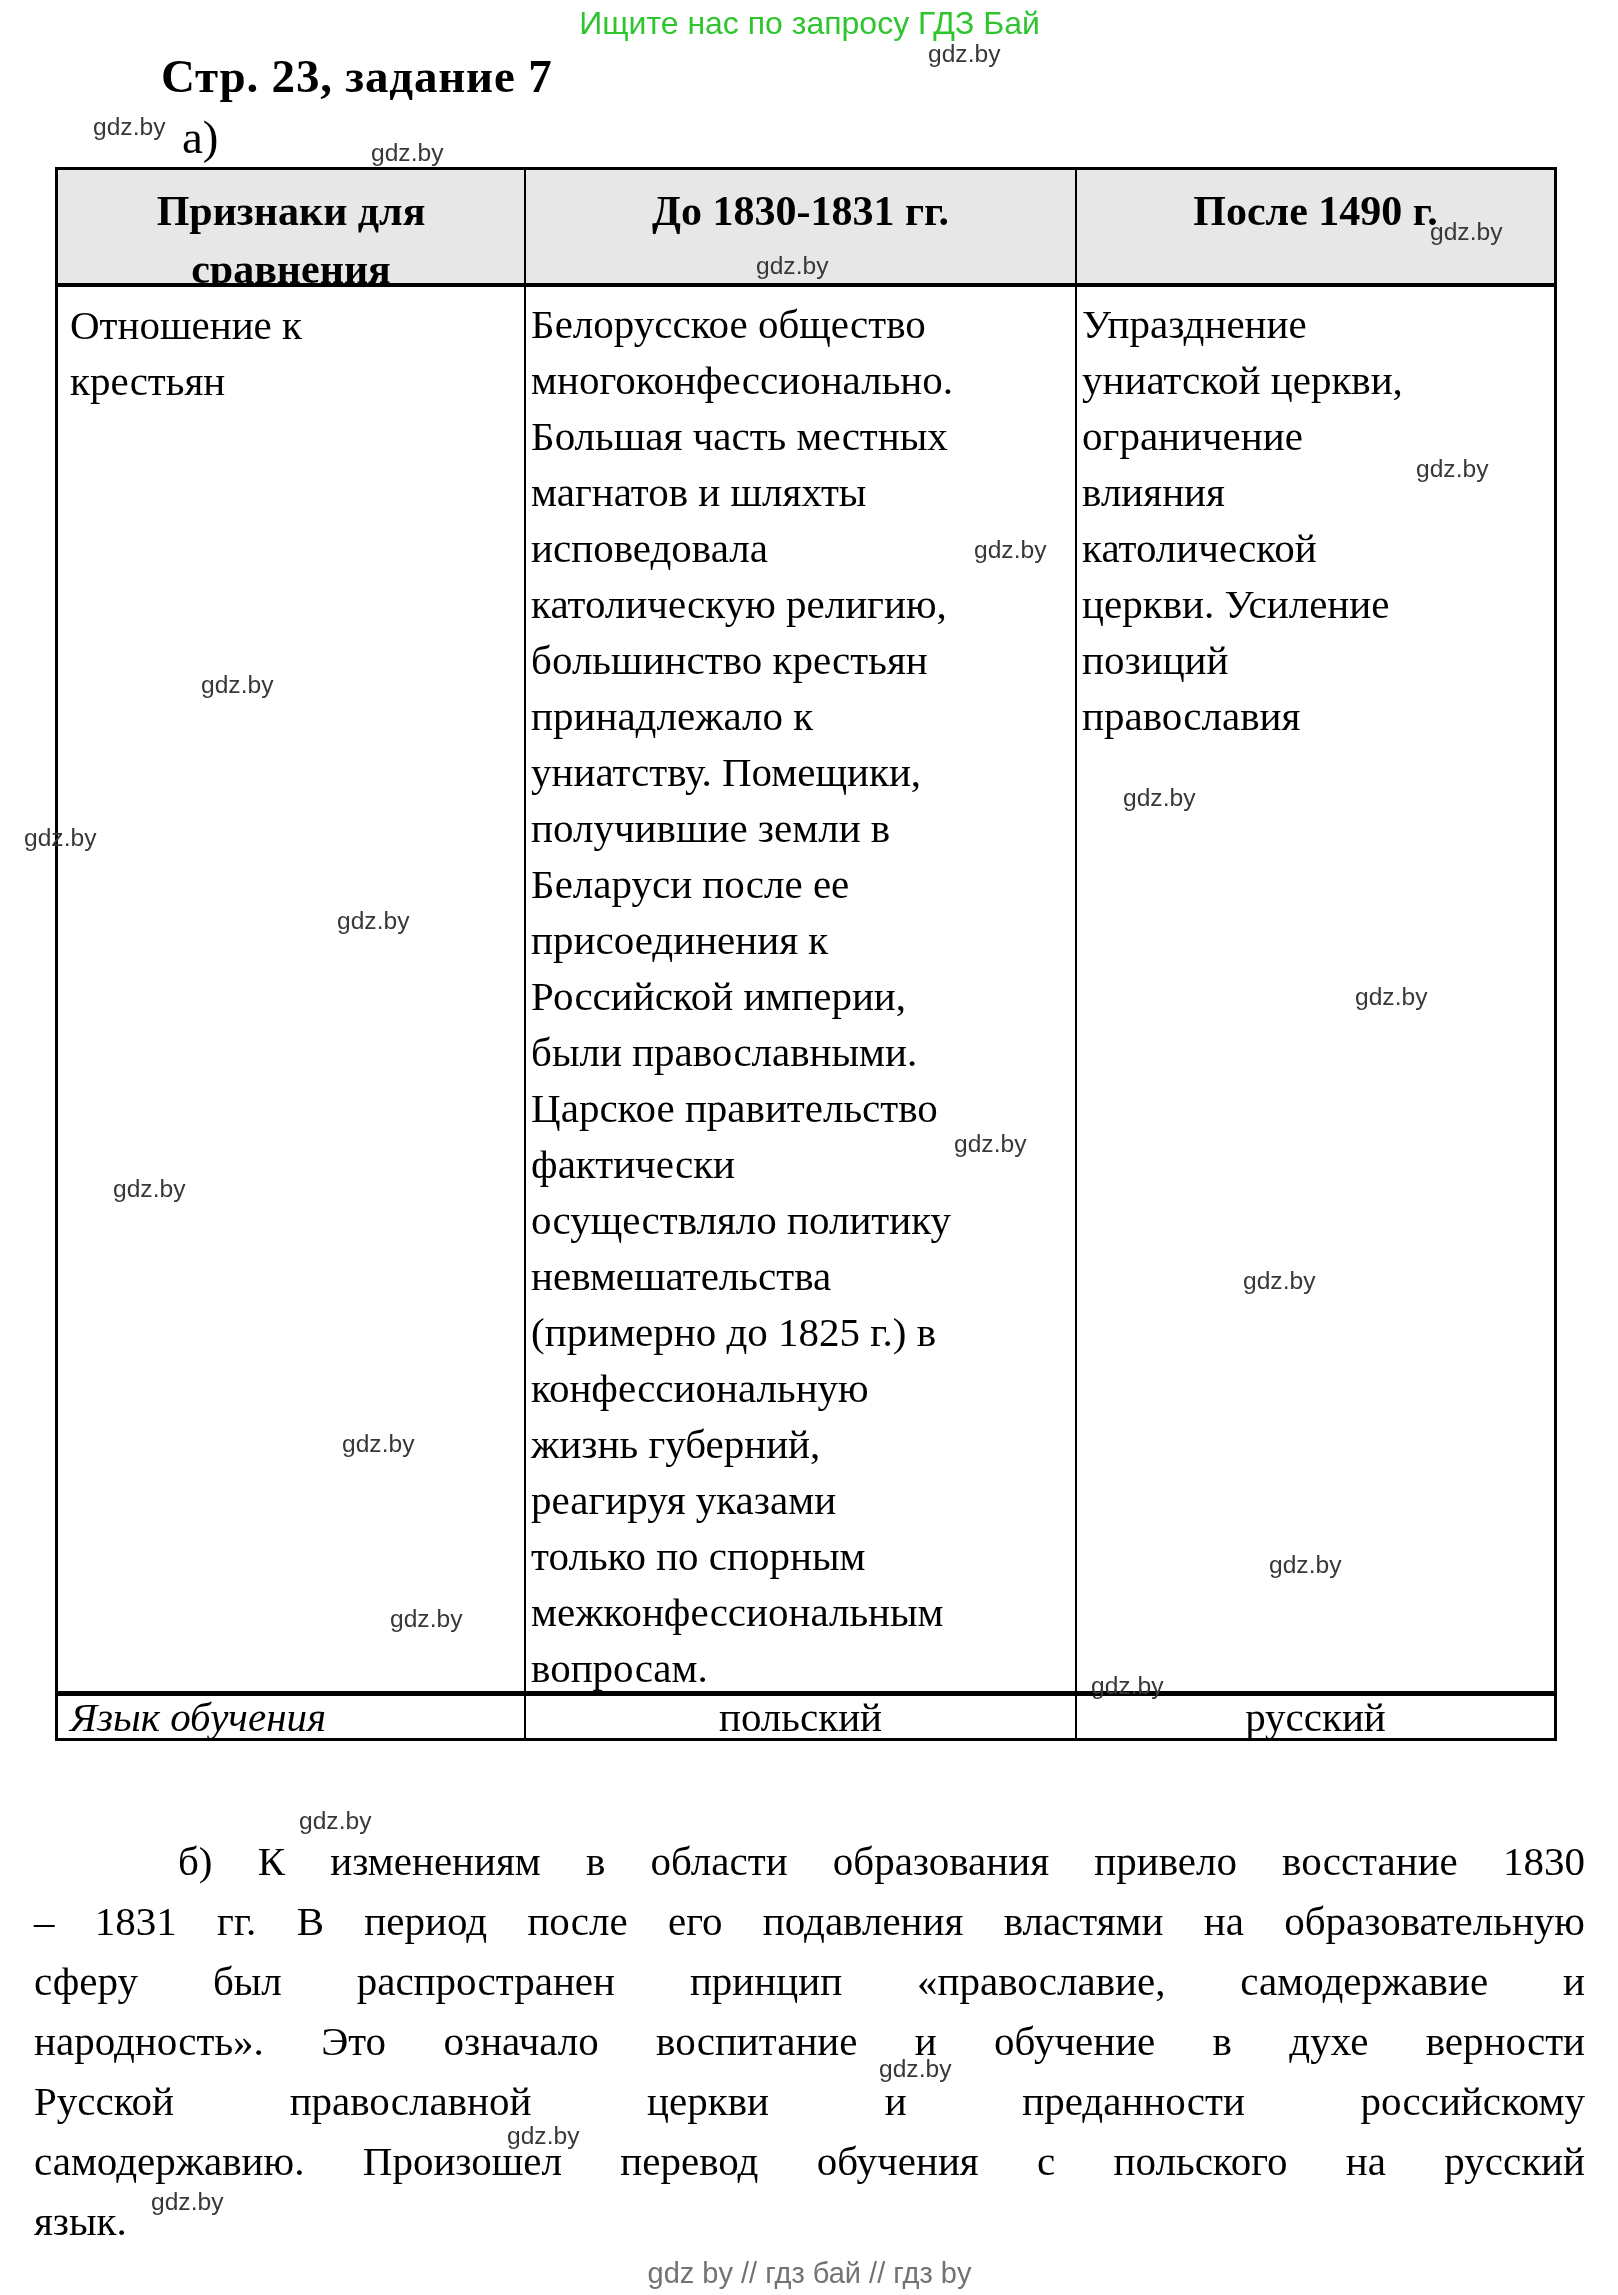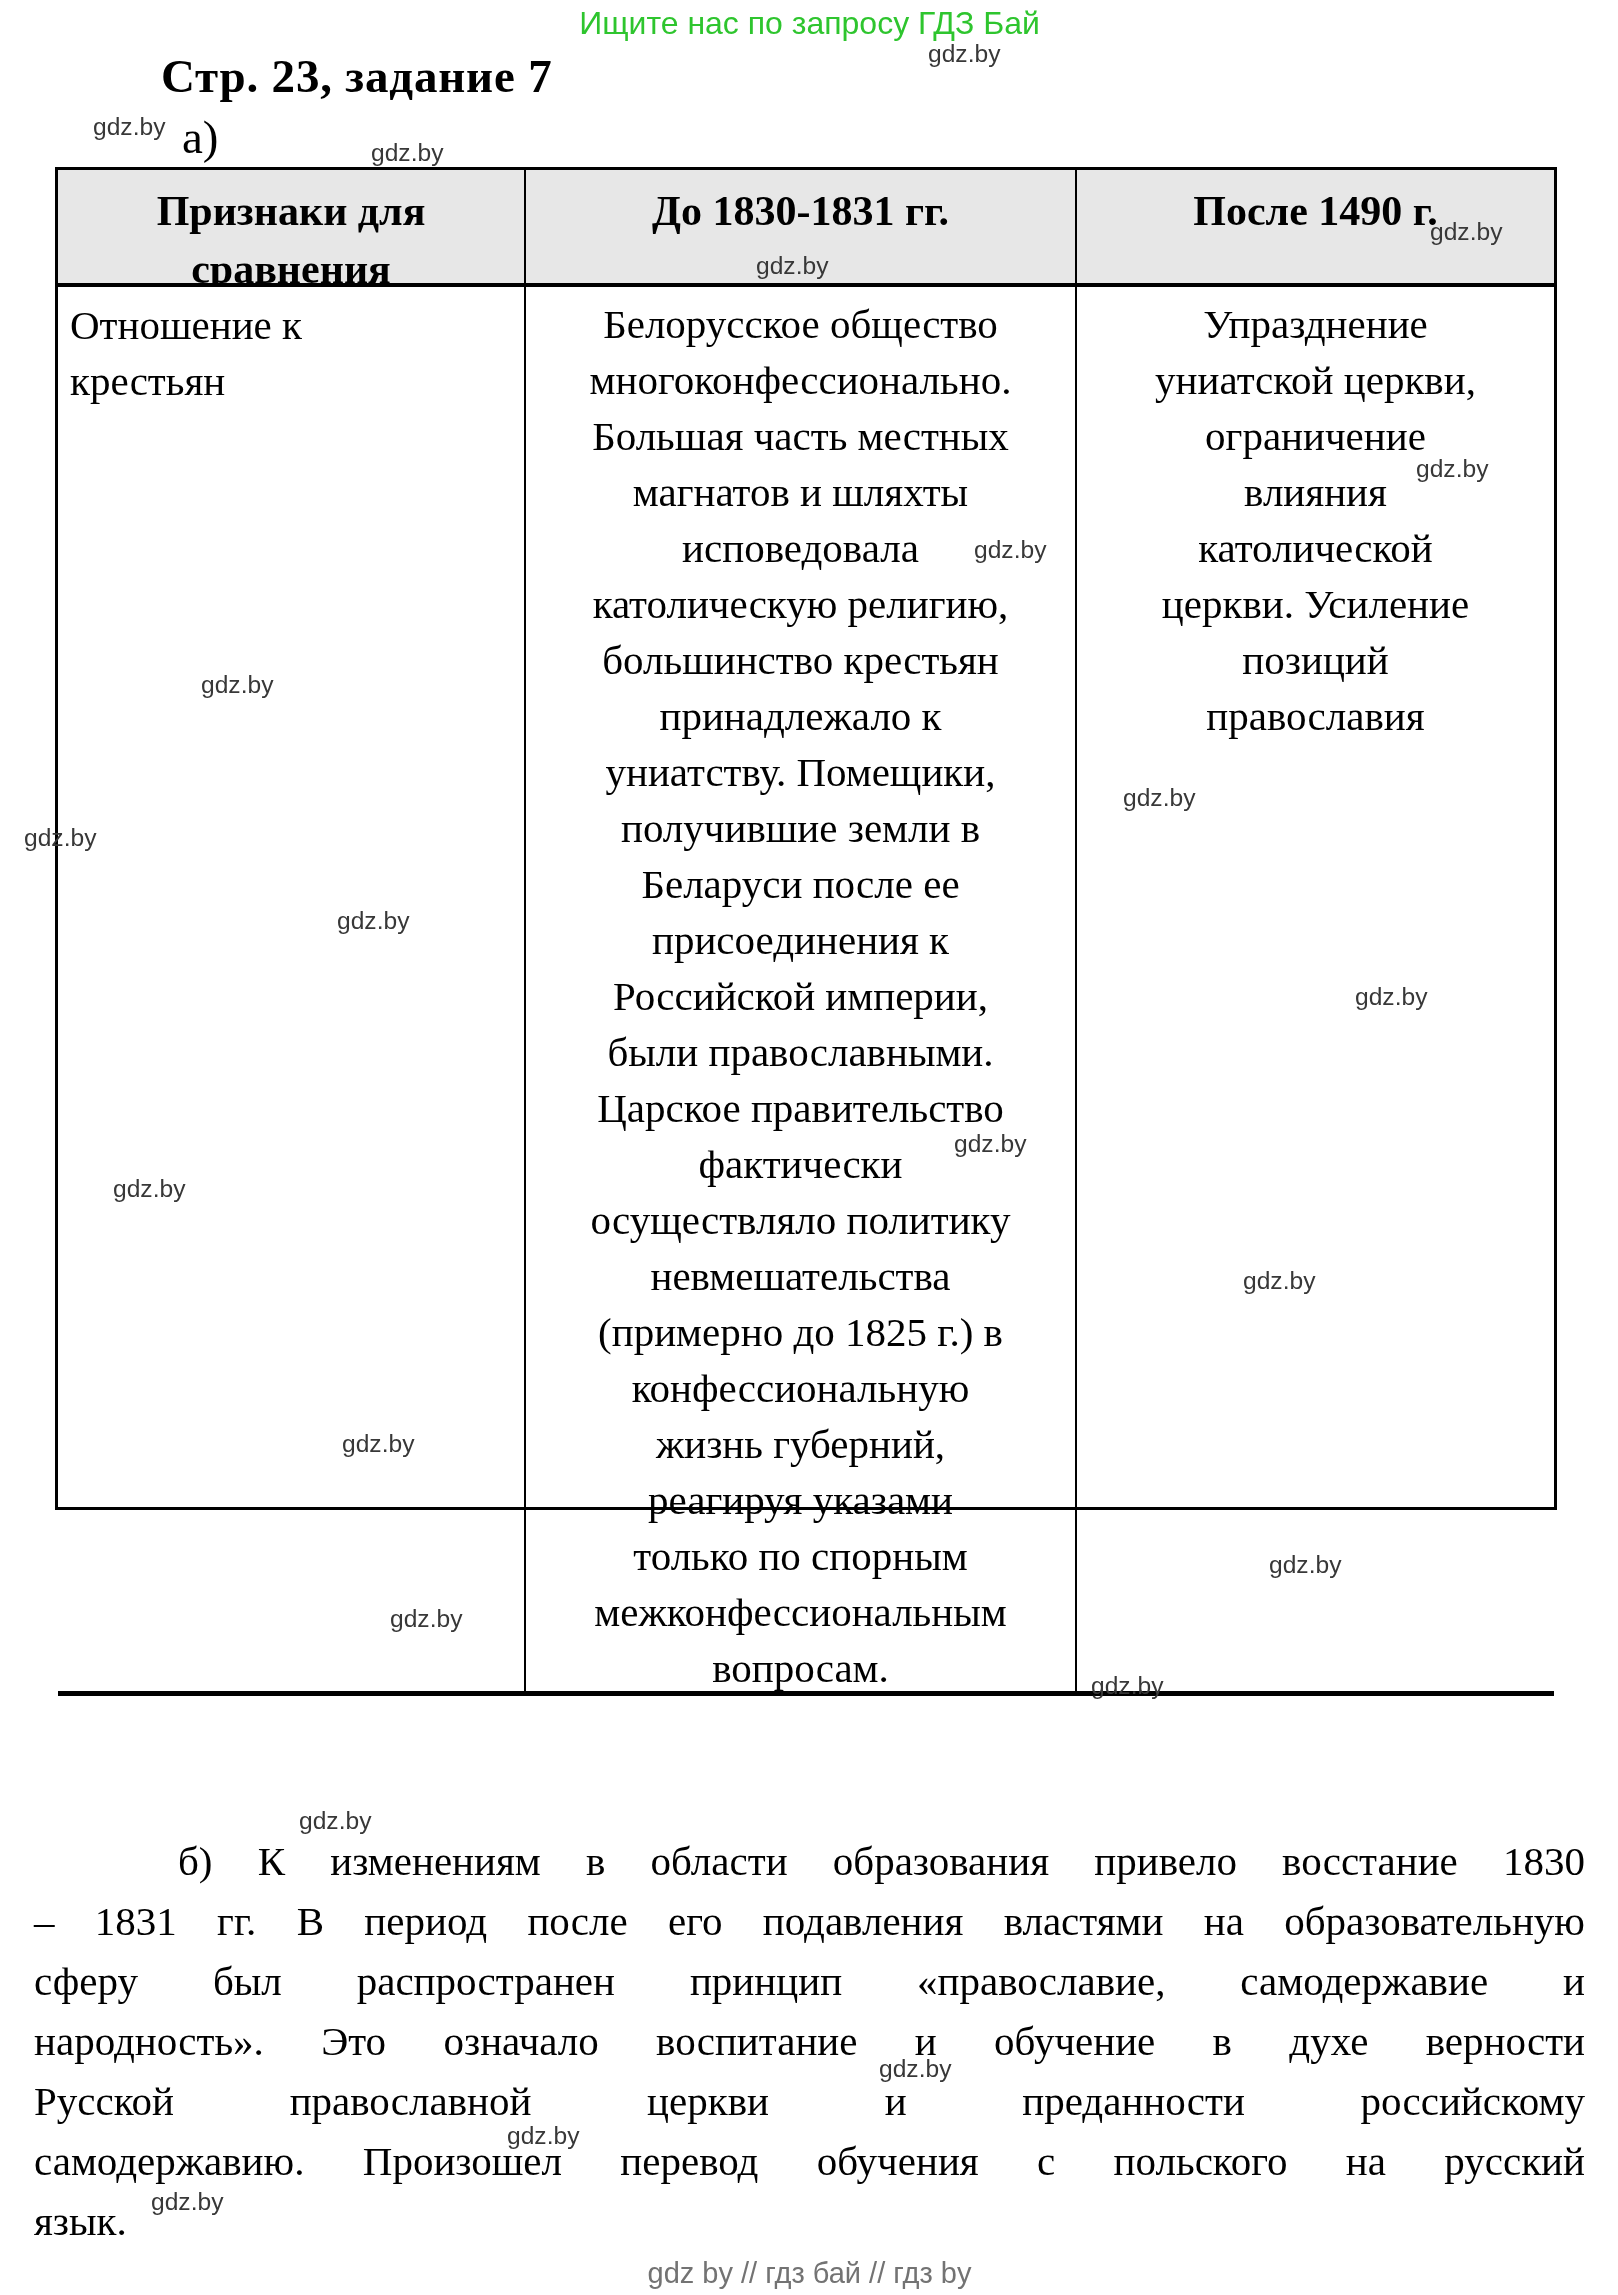--- a/index.html
+++ b/index.html
@@ -39,21 +39,21 @@
     font-size: 24.6px;
     color: #383838;
     white-space: nowrap;
     z-index: 5;
     line-height: 1;
   }
   
   .cmp-table {
     position: absolute;
     left: 55px; top: 167px;
-    width: 1502px; height: 1343px;
+    width: 1502px; height: 1574px;
     border: 3.4px solid #000;
     display: grid;
     grid-template-columns: 468px 551px 1fr;
     grid-template-rows: 117px 1409px 1fr;
   }
   .cell { border-right: 2.5px solid #000; overflow: hidden; }
   .cell.last-col { border-right: none; }
   .th {
     background: #e7e7e7;
     border-bottom: 4.2px solid #000;
@@ -64,21 +64,21 @@
     padding-top: 12px;
     white-space: pre-line;
   }
   .body-cell {
     border-bottom: 5.1px solid #000;
     font-size: 41px;
     line-height: 56px;
     white-space: pre-line;
   }
   .body-cell.feature { text-align: left; padding: 10.2px 8.5px 0 12px; }
-  .body-cell.center  { text-align: center; padding: 8.5px 5.1px 0 5.1px; }
+  .body-cell.center  { text-align: left; padding: 8.5px 5.1px 0 5.1px; }
   .foot-cell {
     font-size: 41px;
     display: flex;
     align-items: center;
   }
   .foot-cell.feature { justify-content: flex-start; padding-left: 12px; font-style: italic; }
   .foot-cell.center  { justify-content: center; }
   
   .para-b {
     position: absolute;

